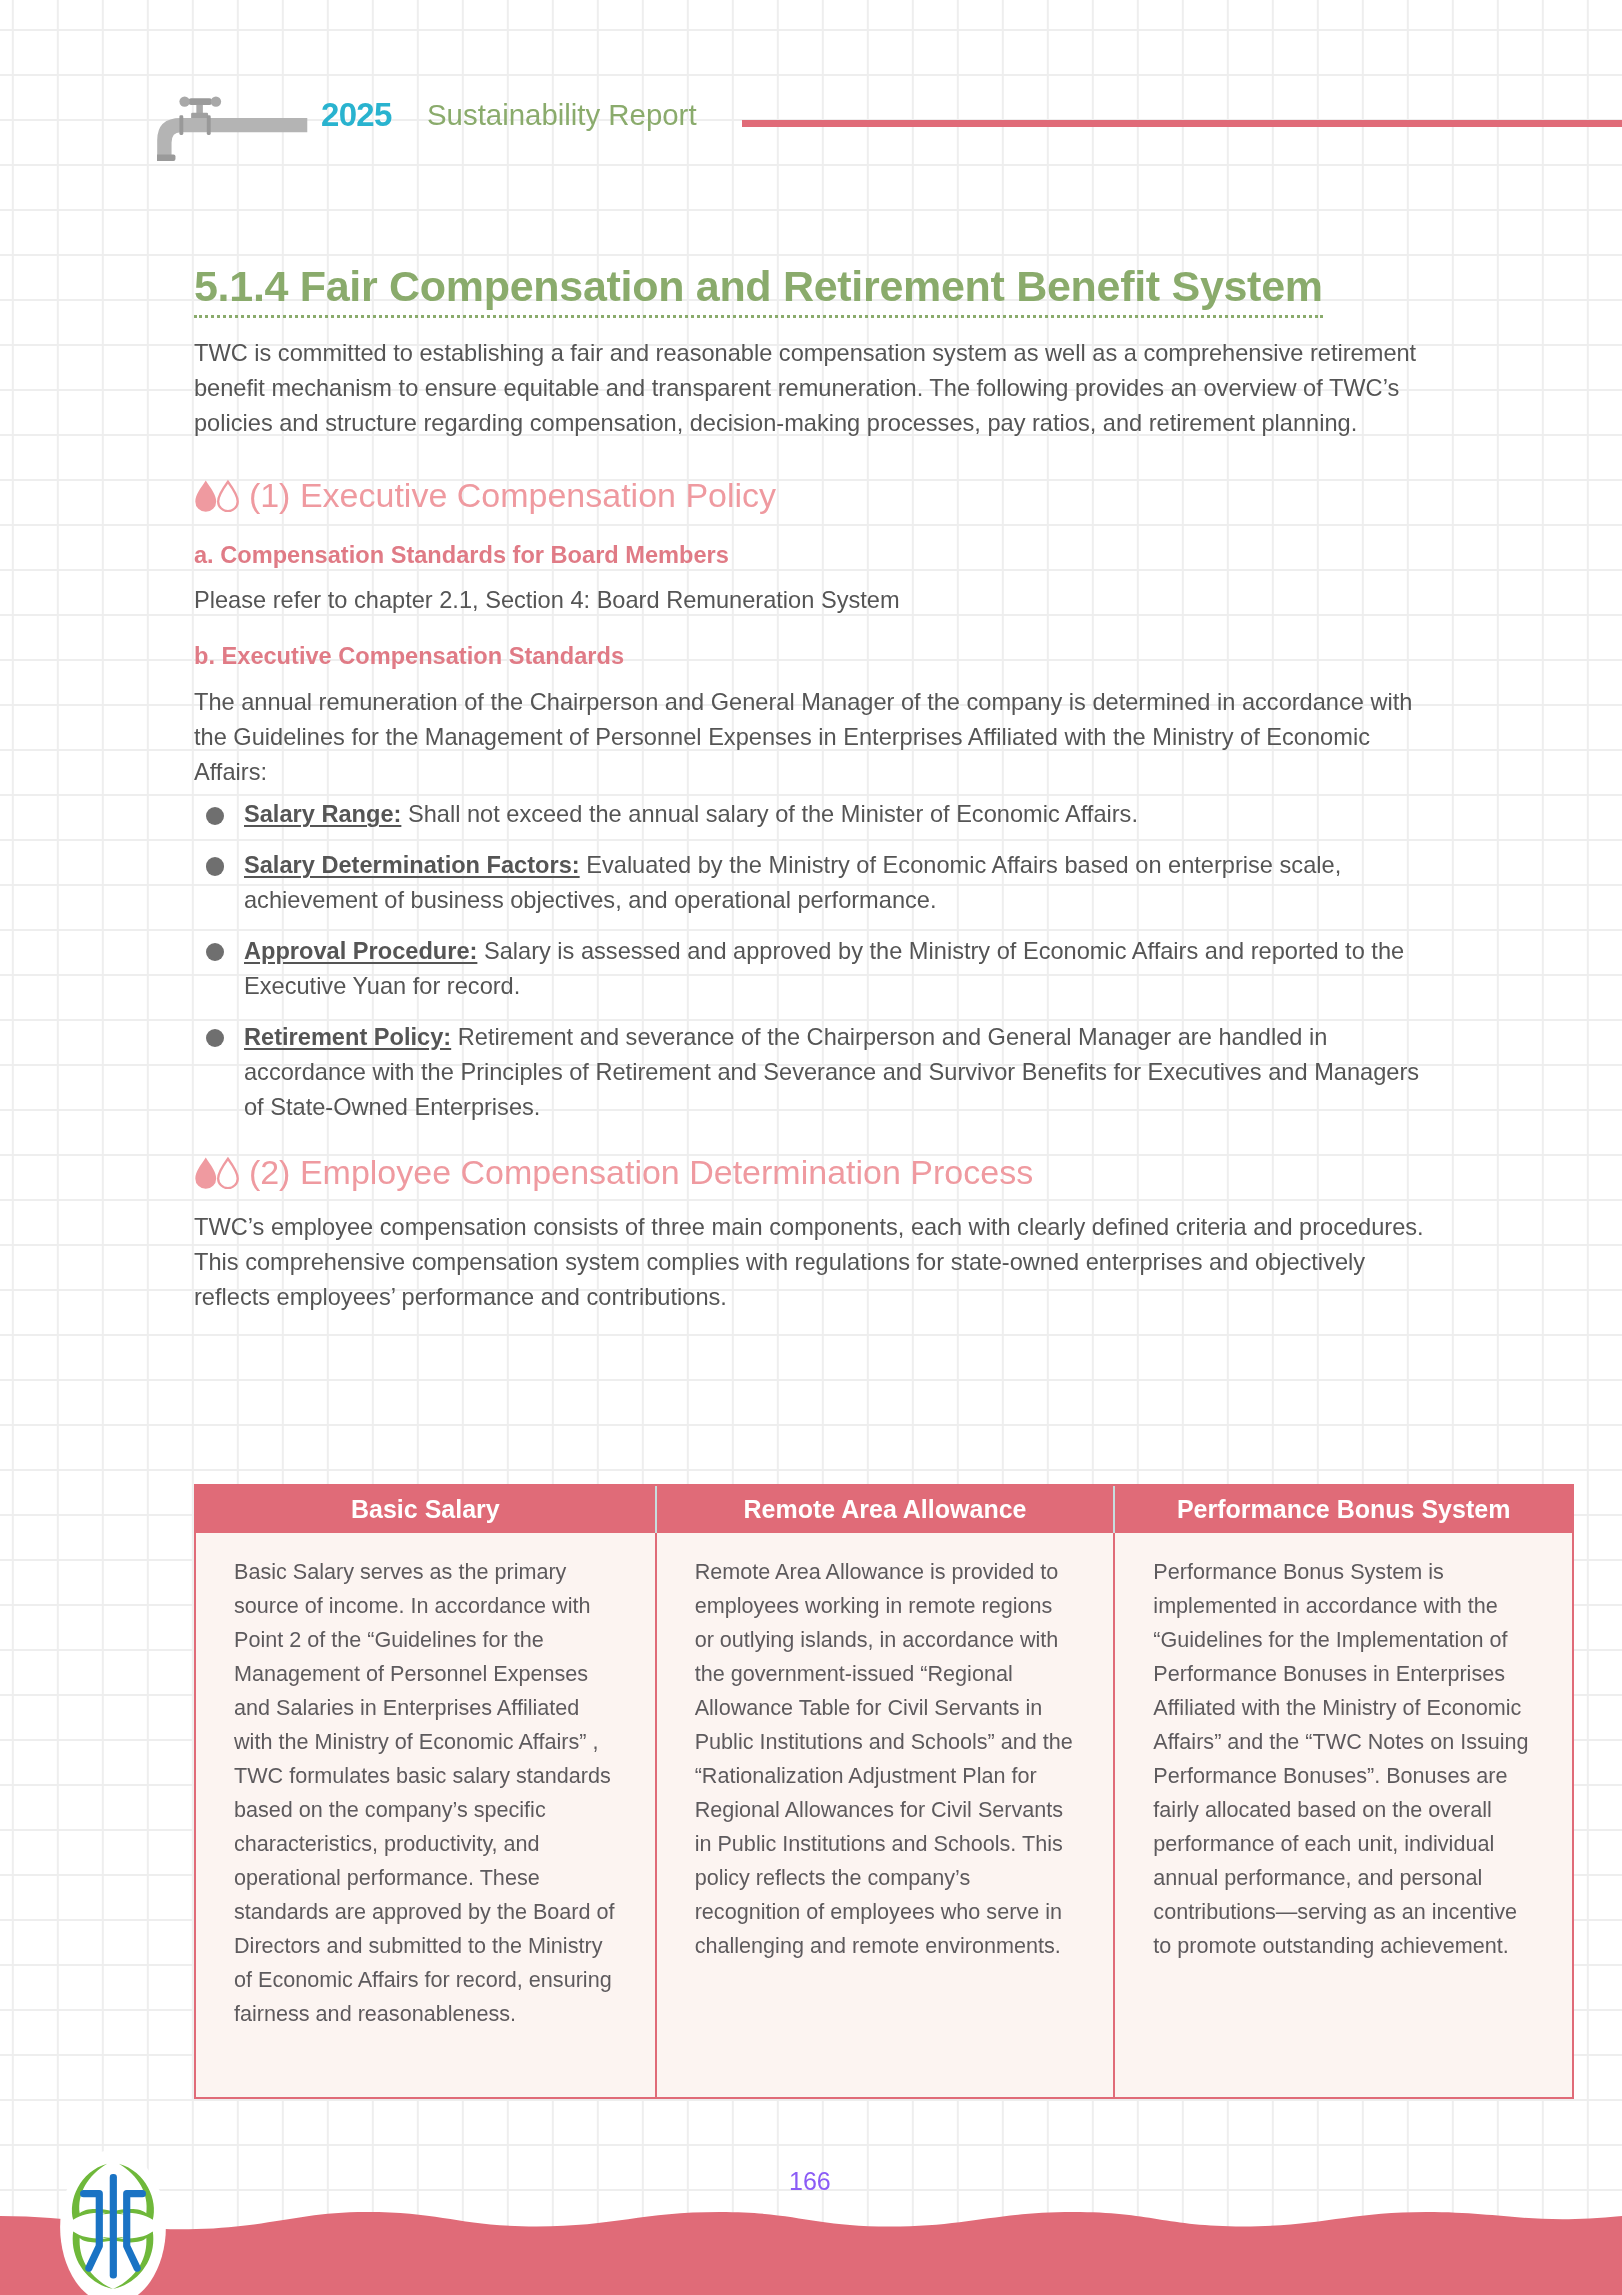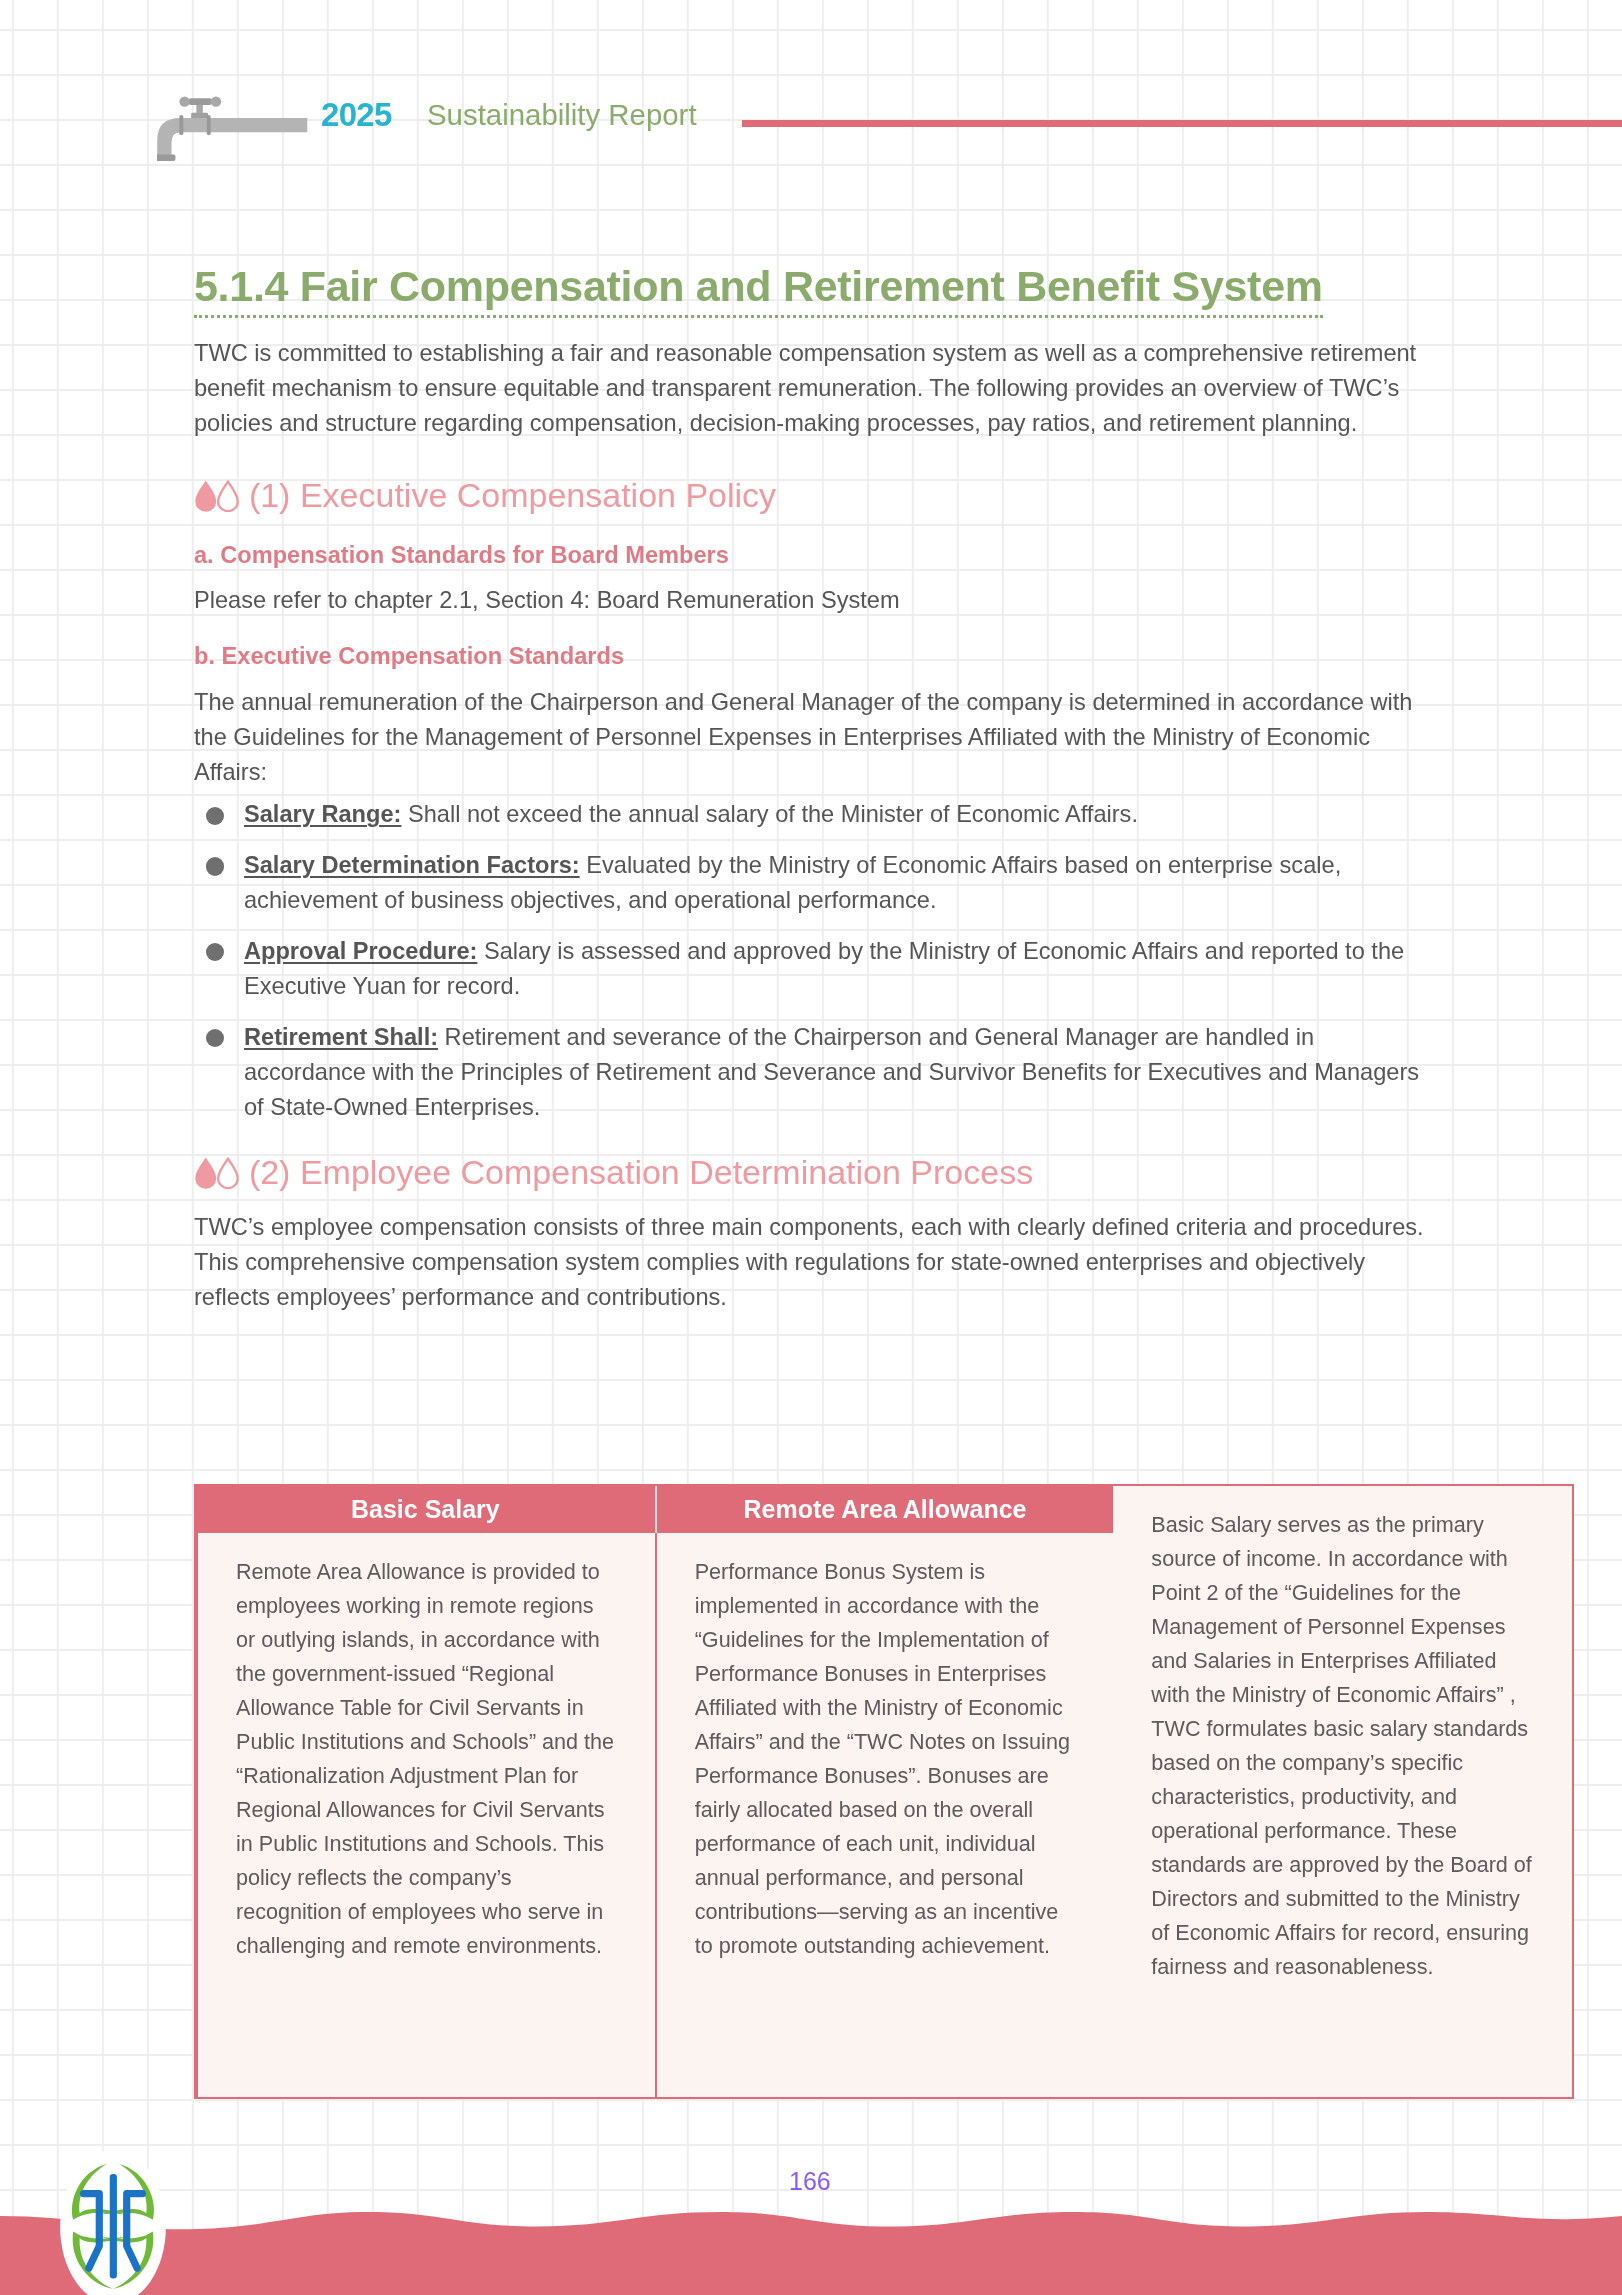--- a/index.html
+++ b/index.html
@@ -121,37 +121,38 @@
     <li>
       <span class="dot"></span>
       <span class="term">Salary Determination Factors:</span><span> Evaluated by the Ministry of Economic Affairs based on enterprise scale, achievement of business objectives, and operational performance.</span>
     </li>
     <li>
       <span class="dot"></span>
       <span class="term">Approval Procedure:</span><span> Salary is assessed and approved by the Ministry of Economic Affairs and reported to the Executive Yuan for record.</span>
     </li>
     <li>
       <span class="dot"></span>
-      <span class="term">Retirement Shall:</span><span> Retirement and severance of the Chairperson and General Manager are handled in accordance with the Principles of Retirement and Severance and Survivor Benefits for Executives and Managers of State-Owned Enterprises.</span>
+      <span class="term">Retirement Policy:</span><span> Retirement and severance of the Chairperson and General Manager are handled in accordance with the Principles of Retirement and Severance and Survivor Benefits for Executives and Managers of State-Owned Enterprises.</span>
     </li>
   </ul>
 
   <div class="section-head" style="margin-top:25px">
     <svg class="drops" viewBox="0 0 72 50">
       <path d="M18 2 C26 14 34 24 34 34 A16 16 0 0 1 2 34 C2 24 10 14 18 2 Z" fill="#ef9aa0"></path>
       <path d="M52 4 C60 15 67 25 67 34 A15 15 0 0 1 37 34 C37 25 44 15 52 4 Z" fill="none" stroke="#ef9aa0" stroke-width="3.5"></path>
     </svg>
     <span>(2) Employee Compensation Determination Process</span>
   </div>
   <p class="body" style="margin-top:14.4px">TWC’s employee compensation consists of three main components, each with clearly defined criteria and procedures. This comprehensive compensation system complies with regulations for state-owned enterprises and objectively reflects employees’ performance and contributions.</p>
 </div>
 
 <div class="abs comp-table">
   <div class="th">Basic Salary</div>
   <div class="th">Remote Area Allowance</div>
+  <div class="th">Performance Bonus System</div>
   <div class="td">Basic Salary serves as the primary source of income. In accordance with Point 2 of the “Guidelines for the Management of Personnel Expenses and Salaries in Enterprises Affiliated with the Ministry of Economic Affairs” , TWC formulates basic salary standards based on the company’s specific characteristics, productivity, and operational performance. These standards are approved by the Board of Directors and submitted to the Ministry of Economic Affairs for record, ensuring fairness and reasonableness.</div>
   <div class="td">Remote Area Allowance is provided to employees working in remote regions or outlying islands, in accordance with the government-issued “Regional Allowance Table for Civil Servants in Public Institutions and Schools” and the “Rationalization Adjustment Plan for Regional Allowances for Civil Servants in Public Institutions and Schools. This policy reflects the company’s recognition of employees who serve in challenging and remote environments.</div>
   <div class="td">Performance Bonus System is implemented in accordance with the “Guidelines for the Implementation of Performance Bonuses in Enterprises Affiliated with the Ministry of Economic Affairs” and the “TWC Notes on Issuing Performance Bonuses”. Bonuses are fairly allocated based on the overall performance of each unit, individual annual performance, and personal contributions—serving as an incentive to promote outstanding achievement.</div>
 </div>
 
 <div class="abs page-num">166</div>
 <svg class="abs wave" viewBox="0 0 2479 128" preserveAspectRatio="none">
   <path d="M0 6 C120 6 200 30 300 26 C420 22 460 0 560 0 C680 0 700 22 820 22 C940 22 980 0 1100 0 C1220 0 1240 22 1360 22 C1480 22 1520 0 1640 0 C1760 0 1780 22 1900 22 C2020 22 2060 0 2180 0 C2300 0 2340 20 2479 6 L2479 128 L0 128 Z" fill="#e06b78"></path>
 </svg>
 <svg class="abs logo" viewBox="0 0 162 242">

